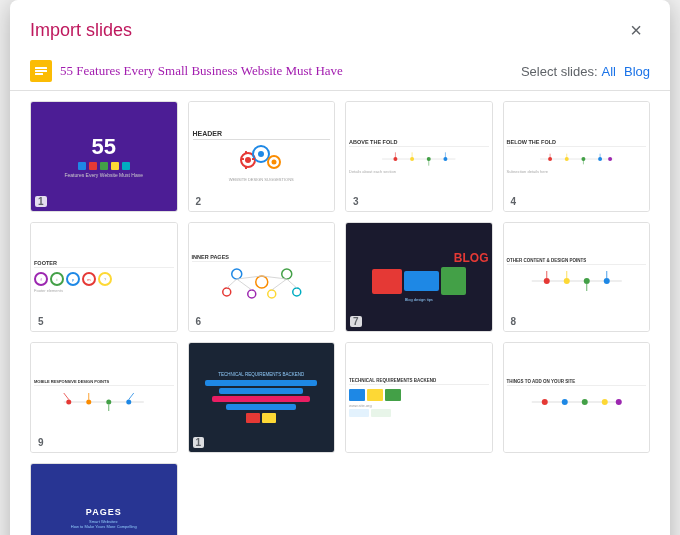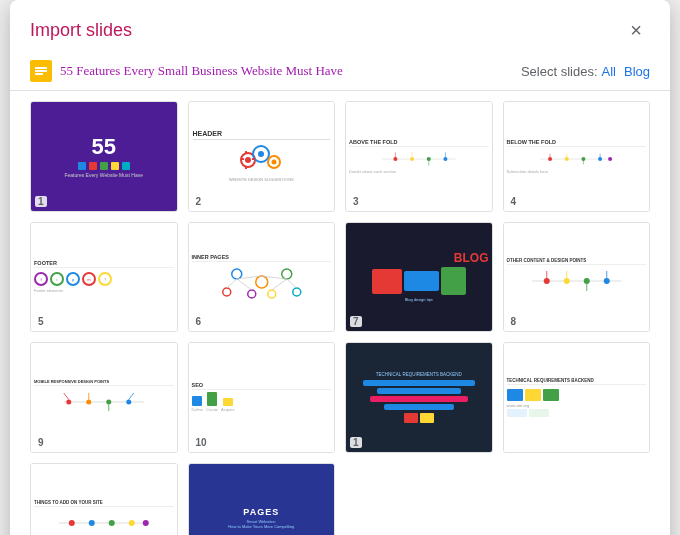--- a/index.html
+++ b/index.html
@@ -376,42 +376,20 @@
             <line x1="15" y1="11.5" x2="10" y2="5" stroke="#e53935" stroke-width="0.8"></line>
             <line x1="35" y1="11.5" x2="35" y2="5" stroke="#fb8c00" stroke-width="0.8"></line>
             <line x1="55" y1="16.5" x2="55" y2="23" stroke="#43a047" stroke-width="0.8"></line>
             <line x1="75" y1="11.5" x2="80" y2="5" stroke="#1e88e5" stroke-width="0.8"></line>
           </svg>
         </div>
         <span class="slide-number">9</span>
       </div>
     </div>
 
-    <div class="slide-item">
-      <div class="slide-thumbnail">
-        <div class="slide-content slide-generic">
-          <div class="slide-label">SEO</div>
-          <div style="display:flex; gap:3px; align-items:flex-end; height:22px; padding:2px 0;">
-            <div style="display:flex;flex-direction:column;align-items:center;gap:1px;">
-              <div style="width:10px;height:10px;background:#1e88e5;border-radius:1px;"></div>
-              <div style="font-size:4px;color:#aaa;">Define</div>
-            </div>
-            <div style="display:flex;flex-direction:column;align-items:center;gap:1px;">
-              <div style="width:10px;height:14px;background:#43a047;border-radius:1px;"></div>
-              <div style="font-size:4px;color:#aaa;">Create</div>
-            </div>
-            <div style="display:flex;flex-direction:column;align-items:center;gap:1px;">
-              <div style="width:10px;height:8px;background:#fdd835;border-radius:1px;"></div>
-              <div style="font-size:4px;color:#aaa;">Acquire</div>
-            </div>
-          </div>
-        </div>
-        <span class="slide-number">10</span>
-      </div>
-    </div>
 
 
     <div class="slide-item">
       <div class="slide-thumbnail">
         <div class="slide-content slide-dark">
           <div class="label">TECHNICAL REQUIREMENTS BACKEND</div>
           <div class="blue-rect" style="width:80%;"></div>
           <div class="blue-rect" style="width:60%;"></div>
           <div class="pink-rect" style="width:70%;"></div>
           <div class="blue-rect" style="width:50%;"></div>

